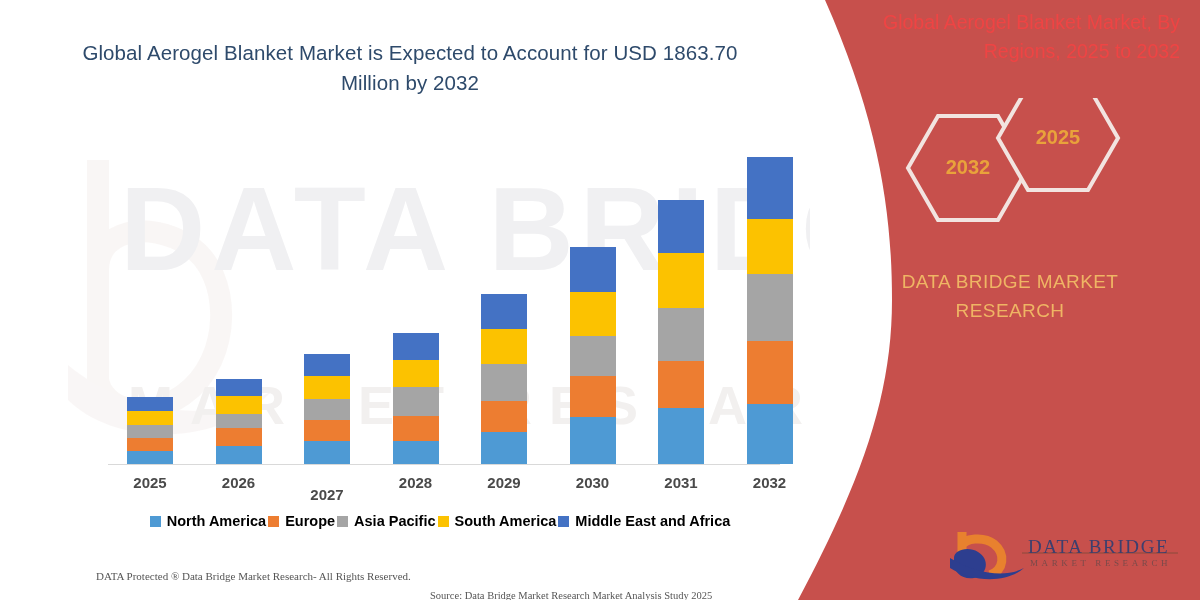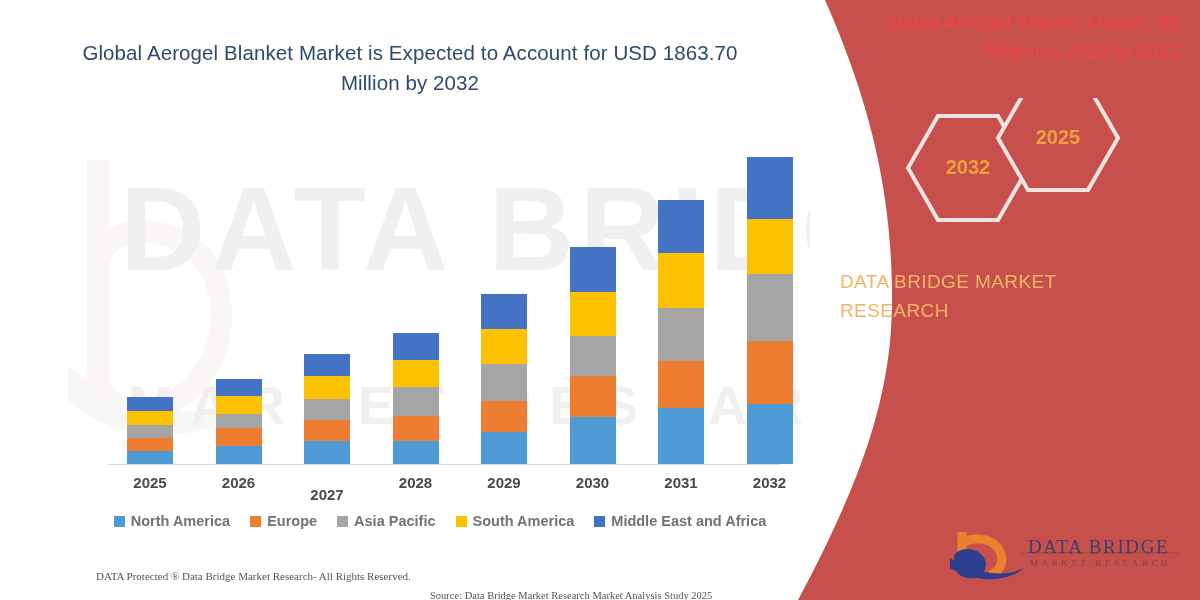--- a/index.html
+++ b/index.html
@@ -52,22 +52,22 @@
   }
   .seg { width:100%; }
   .xlab {
     position:absolute; top:474px; width:80px; text-align:center;
     font-size:15px; font-weight:bold; color:#4a4a4a;
   }
 
   
   .legend {
     position:absolute; left:104px; top:513px; width:672px;
-    display:flex; justify-content:center; align-items:center; gap:20px;
-    font-size:14.5px; font-weight:bold; color:#737373;
+    display:flex; justify-content:center; align-items:center; gap:2px;
+    font-size:14.5px; font-weight:bold; color:#000000;
   }
   .legend-item { display:flex; align-items:center; gap:6px; white-space:nowrap; }
   .swatch { width:11px; height:11px; display:inline-block; }
 
   
   .footer-left {
     position:absolute; left:96px; top:570px;
     font-family:"Liberation Serif", serif;
     font-size:11px; color:#555; white-space:nowrap;
   }
@@ -83,21 +83,21 @@
   .panel-title {
     position:absolute; left:48px; top:8px; width:352px;
     text-align:right; color:#ef4444; font-size:19.5px; line-height:1.5;
   }
   .hexes { position:absolute; left:100px; top:98px; width:300px; height:140px; }
   .hex-label {
     position:absolute; color:#e9a23b; font-size:20px; font-weight:bold;
   }
   .brand {
     position:absolute; left:60px; top:268px; width:340px;
-    color:#efb564; font-size:19px; line-height:1.5;
+    text-align:center; color:#efb564; font-size:19px; line-height:1.5;
     letter-spacing:.4px;
   }
   .logo { position:absolute; left:170px; top:528px; width:230px; height:58px; }
   .logo-text-main {
     position:absolute; left:78px; top:8px;
     font-family:"Liberation Serif", serif;
     font-size:19px; letter-spacing:1.6px; color:#3d3f6e;
   }
   .logo-text-sub {
     position:absolute; left:80px; top:30px;

